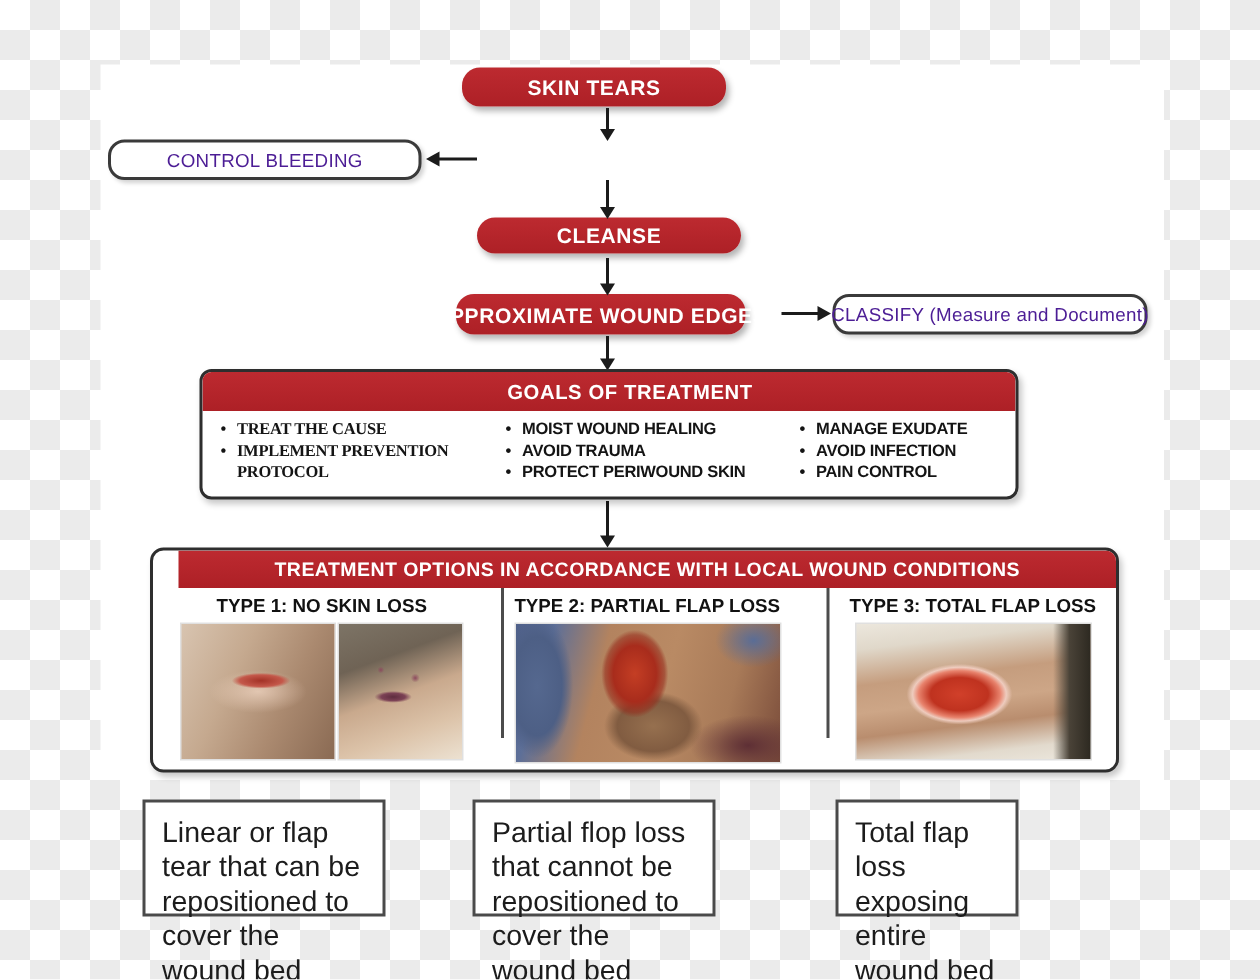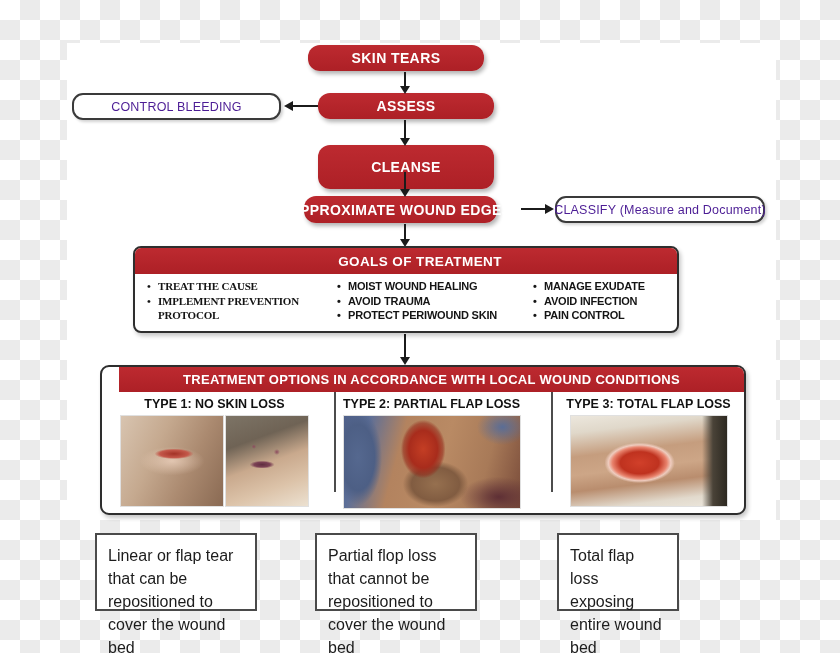--- a/index.html
+++ b/index.html
@@ -30,21 +30,21 @@
     color:#ffffff; font-weight:bold; font-size:14px; letter-spacing:.4px;
     border-radius:12px; box-shadow:2px 3px 4px rgba(0,0,0,.3);
   }
   .node.white {
     background:#ffffff; border:2px solid #3a3a3a; border-radius:11px;
     color:#4c1d95; font-size:12.5px; letter-spacing:.2px;
     box-shadow:2px 2px 3px rgba(0,0,0,.18);
   }
   .n-skin    { left:308px; top:45px;  width:176px; height:26px; }
   .n-assess  { left:318px; top:93px;  width:176px; height:26px; }
-  .n-cleanse { left:318px; top:145px; width:176px; height:44px; }
+  .n-cleanse { left:318px; top:145px; width:176px; height:24px; }
   .n-approx  { left:304px; top:196px; width:193px; height:27px; font-size:13.5px; }
   .n-control { left:72px;  top:93px;  width:209px; height:27px; }
   .n-classify{ left:555px; top:196px; width:210px; height:27px; font-size:11.5px; }
 
   
   .arrow-v { position:absolute; width:2px; background:#1b1b1b; }
   .arrow-v::after {
     content:""; position:absolute; bottom:-7px; left:-4px;
     border-left:5px solid transparent; border-right:5px solid transparent;
     border-top:8px solid #1b1b1b;
@@ -134,35 +134,34 @@
     background:
       radial-gradient(ellipse 40px 23px at 44% 52%, #d1402a 0%, #bf321f 48%, #e8836d 68%, rgba(242,208,196,.9) 78%, transparent 88%),
       linear-gradient(90deg, transparent 84%, #4a4338 91%, #2d2921 100%),
       linear-gradient(173deg,#ece7dd 0%,#e0d8ca 16%,#c59d7e 38%,#cda687 55%,#b98d6e 70%,#e2dacd 88%,#ece7dd 100%);
   }
 
   
   .caption {
     position:absolute; top:533px; box-sizing:border-box;
     background:#ffffff; border:2px solid #4a4a4a;
-    padding:9px 11px; color:#1c1c1c; font-size:16px; line-height:23px;
+    padding:9px 11px; color:#1c1c1c; font-size:19px; line-height:23px;
   }
   .cap1 { left:95px;  width:162px; height:78px; }
   .cap2 { left:315px; width:162px; height:78px; }
   .cap3 { left:557px; width:122px; height:78px; }
 </style>
 </head>
 <body>
 
 <div class="canvas">
 
   <div class="figure-bg"></div>
 
   <div class="node red n-skin">SKIN TEARS</div>
-  <div class="node red n-assess">ASSESS</div>
   <div class="node white n-control">CONTROL BLEEDING</div>
   <div class="node red n-cleanse">CLEANSE</div>
   <div class="node red n-approx">APPROXIMATE WOUND EDGES</div>
   <div class="node white n-classify">CLASSIFY (Measure and Document)</div>
 
   <div class="arrow-v av1"></div>
   <div class="arrow-v av2"></div>
   <div class="arrow-v av3"></div>
   <div class="arrow-v av4"></div>
   <div class="arrow-v av5"></div>

